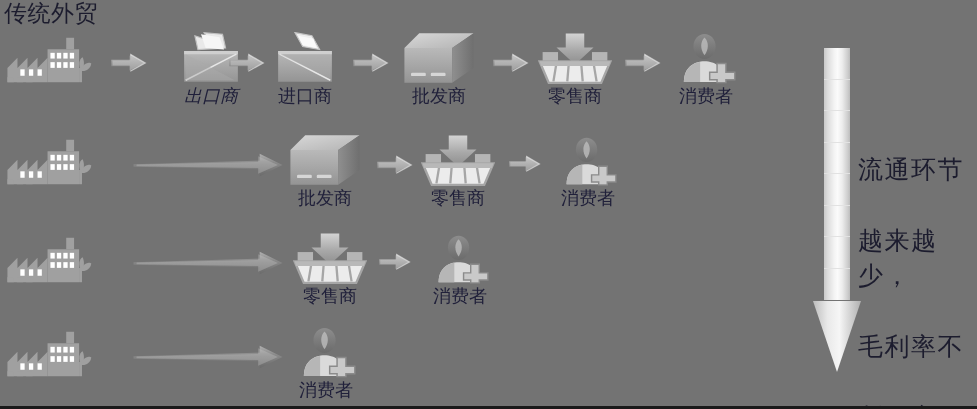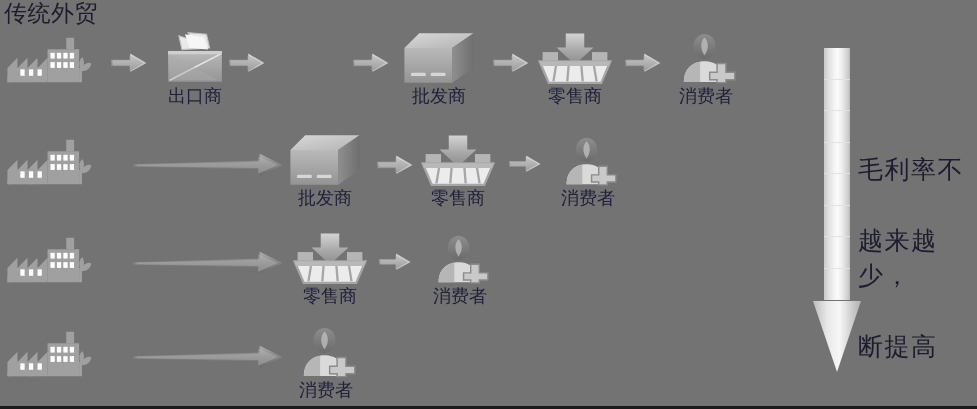--- a/index.html
+++ b/index.html
@@ -253,35 +253,43 @@
       </div>
       <div class="caption"></div>
     </div>
 
     <div class="arrow-short" style="left:110px; top:22px;">
       <svg width="38" height="26">
           <use href="#ico-arrow-short" x="0" y="0" width="38" height="26"></use>
         </svg>
     </div>
 
-    <div class="node" style="left:152px;">
+    <div class="node" style="left:168px;font-style:italic;">
       <div class="glyph">
         <svg width="66" height="56">
             <use href="#ico-export" x="0" y="0" width="66" height="56"></use>
           </svg>
       </div>
       <div class="caption">出口商</div>
     </div>
 
     <div class="arrow-short" style="left:228px; top:22px;">
       <svg width="38" height="26">
           <use href="#ico-arrow-short" x="0" y="0" width="38" height="26"></use>
         </svg>
     </div>
 
+    <div class="node" style="left:262px;">
+      <div class="glyph">
+        <svg width="66" height="56">
+            <use href="#ico-import" x="0" y="0" width="66" height="56"></use>
+          </svg>
+      </div>
+      <div class="caption">进口商</div>
+    </div>
 
     <div class="arrow-short" style="left:352px; top:22px;">
       <svg width="38" height="26">
           <use href="#ico-arrow-short" x="0" y="0" width="38" height="26"></use>
         </svg>
     </div>
 
     <div class="node" style="left:396px;">
       <div class="glyph">
         <svg width="80" height="56">
@@ -469,18 +477,19 @@
             <stop offset="78%" stop-color="#d2d2d2"></stop>
             <stop offset="100%" stop-color="#b0b0b0"></stop>
           </linearGradient>
         </defs>
         <path d="M1 1 L49 1 L25 72 Z" fill="url(#gVhead)"></path>
       </svg>
     </div>
   </div>
 
   <div id="vtext" style="left:858px; top:116px; width:120px;">
+    <div>流通环节</div>
+    <div>越来越少，</div>
     <div>毛利率不</div>
-    <div>越来越少，</div>
     <div>断提高</div>
   </div>
 
 </div>
 
 </body></html>

